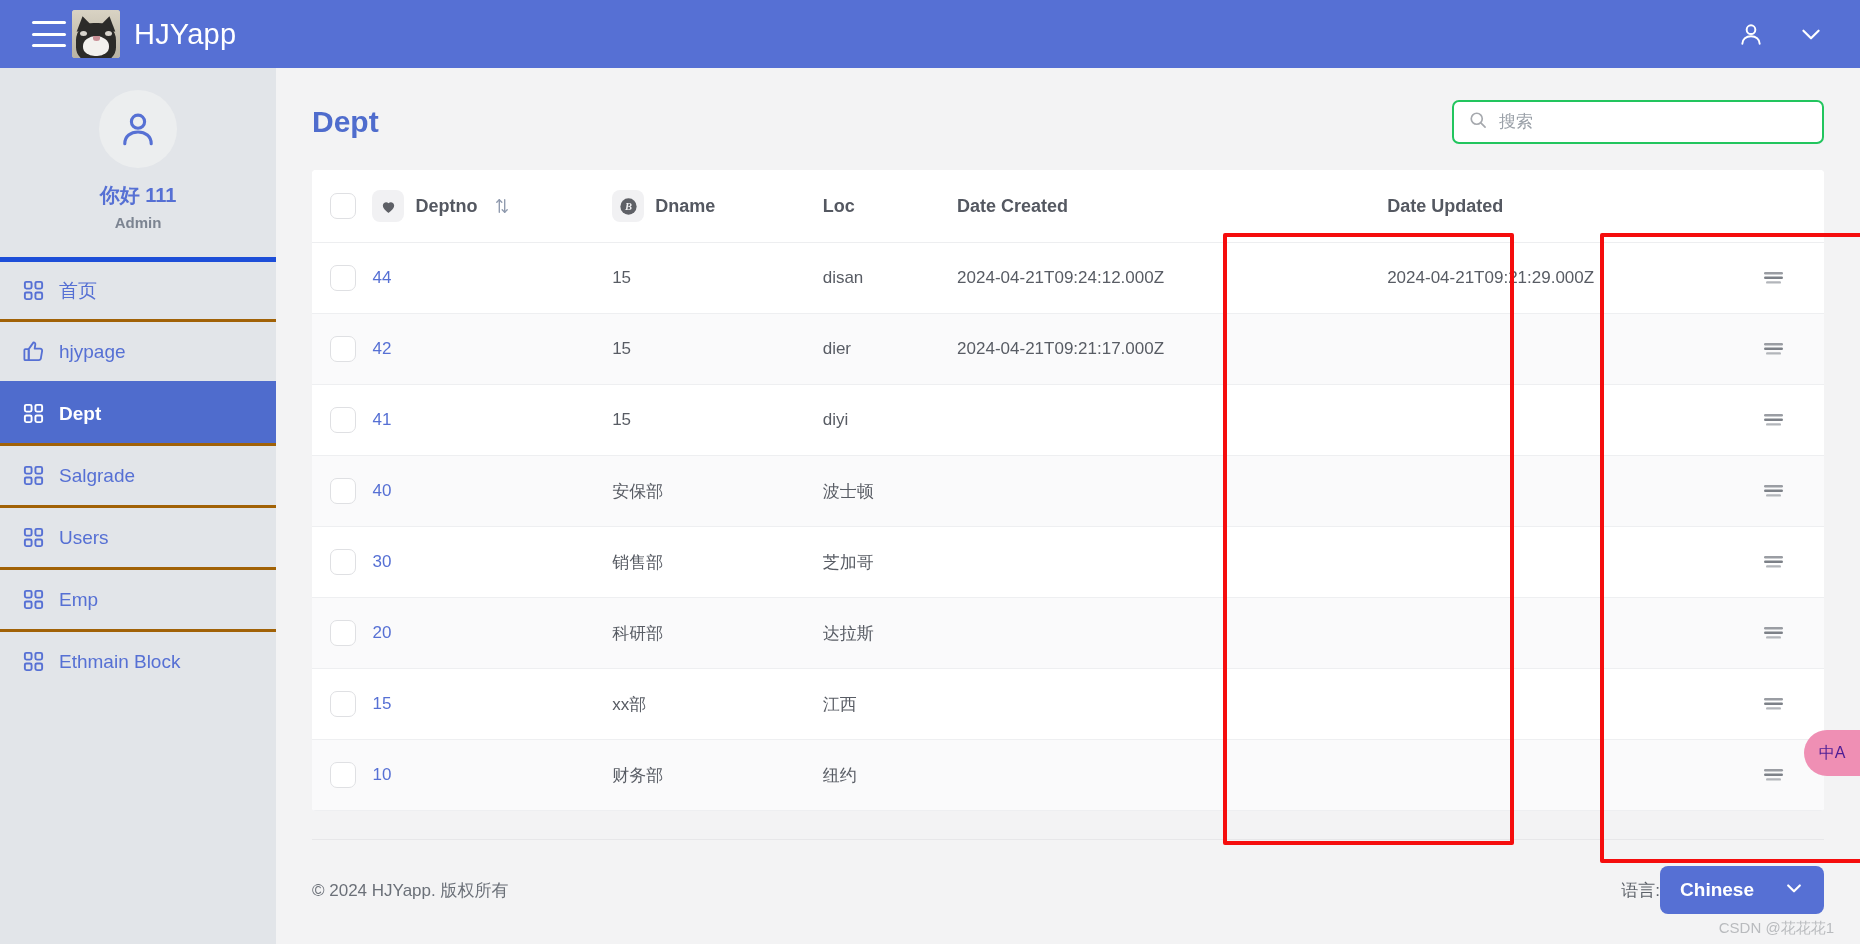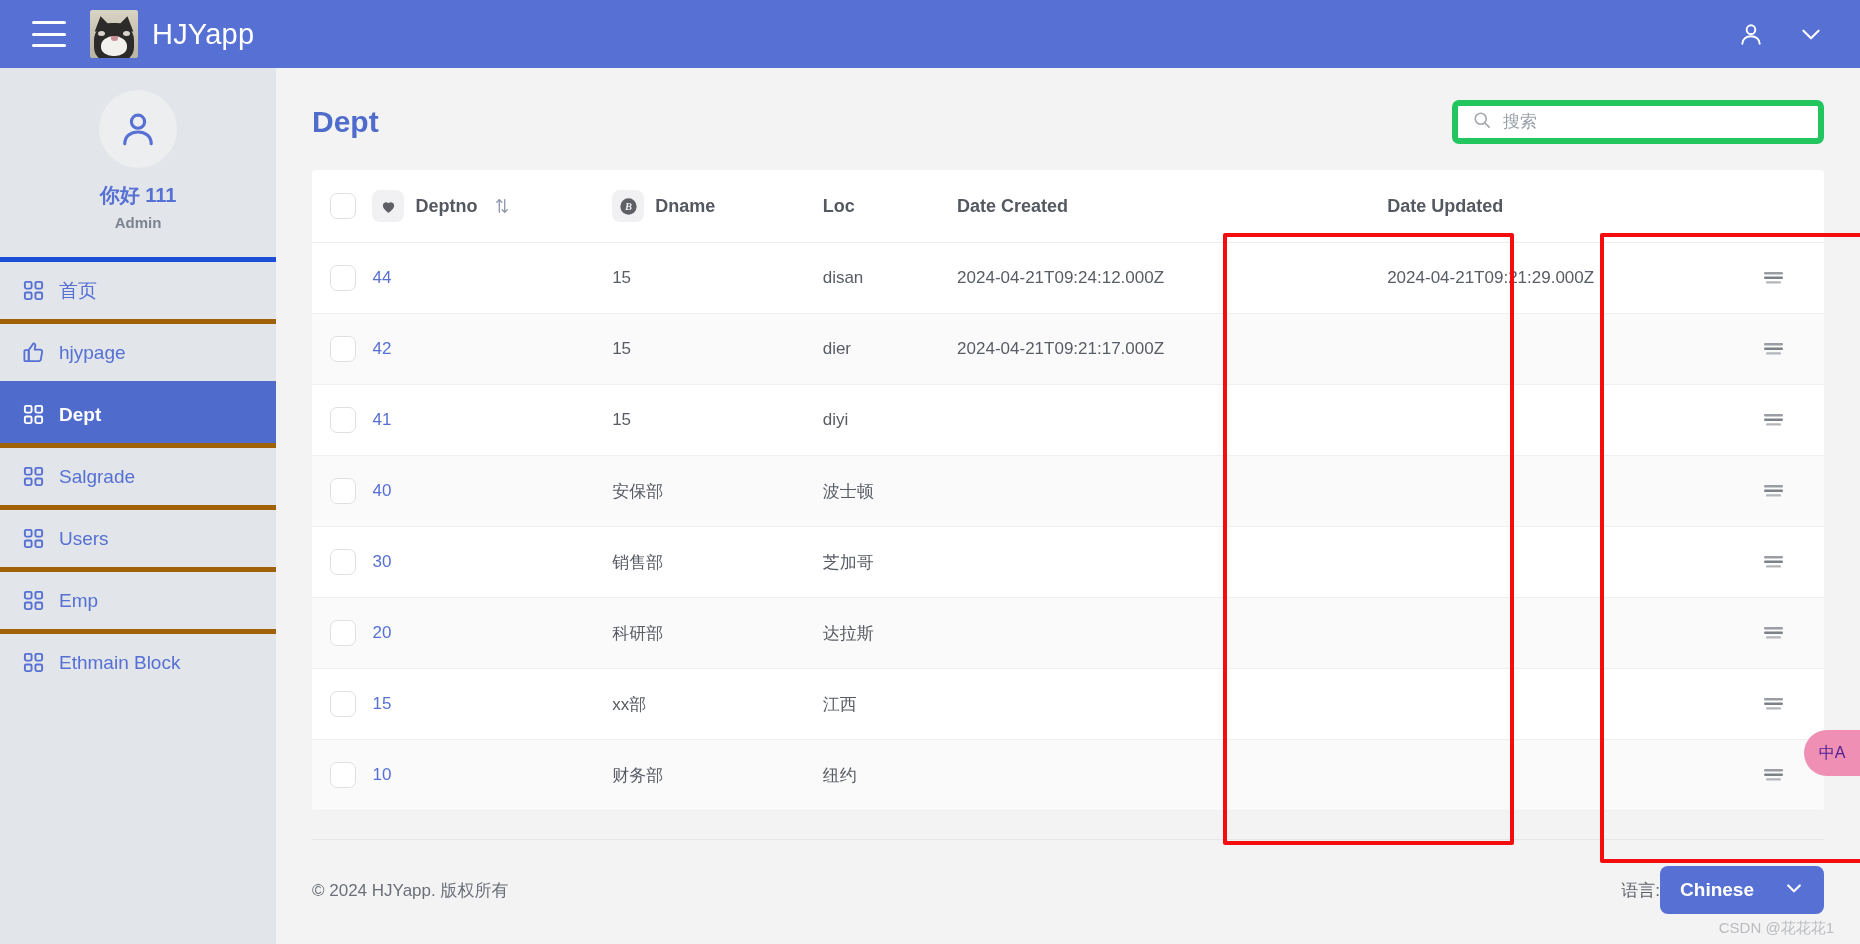--- a/index.html
+++ b/index.html
@@ -7,21 +7,21 @@
     width: 1860px; height: 944px;
     font-family: "Liberation Sans", "DejaVu Sans", sans-serif;
     background: #f2f2f3;
     overflow: hidden;
   }
   .app { position: relative; width: 1860px; height: 944px; display: flex; flex-direction: column; }
 
   
   .topbar {
     height: 68px; background: #5670d4; flex: 0 0 68px;
-    display: flex; align-items: center; padding: 0 24px; gap: 24px;
+    display: flex; align-items: center; padding: 0 24px; gap: 6px;
     position: relative; z-index: 20;
   }
   .hamburger { width: 34px; height: 26px; display: flex; flex-direction: column; justify-content: space-between; cursor: pointer; margin-left: 8px; }
   .hamburger span { display: block; height: 3px; background: #fff; border-radius: 2px; }
   .brand { display: flex; align-items: center; gap: 14px; }
   .brand-logo {
     width: 48px; height: 48px; border-radius: 3px; overflow: hidden;
     background: #cfcabc; position: relative; flex: 0 0 48px;
   }
   .brand-logo .wall { position:absolute; inset:0; background:linear-gradient(#d9d3c4 0%, #cbc5b5 42%, #b9b3a4 100%); }
@@ -67,35 +67,35 @@
     width: 78px; height: 78px; border-radius: 50%; background: #eceeef;
     display: flex; align-items: center; justify-content: center;
   }
   .profile-name { margin-top: 14px; font-size: 20px; font-weight: 700; color: #5670d4; }
   .profile-role { margin-top: 5px; font-size: 15px; font-weight: 700; color: #7c8491; }
 
   .nav { display: flex; flex-direction: column; }
   .nav-item {
     height: 62px; display: flex; align-items: center; gap: 14px;
     padding: 0 22px; color: #5670d4; font-size: 19px; cursor: pointer;
-    border-top: 5px solid #a16207;
+    border-top: 3px solid #a16207;
   }
   .nav-item:first-child { border-top: 5px solid #1d4ed8; }
   .nav-item.active { background: #4f6ccd; color: #fff; font-weight: 700; border-top-color: #4f6ccd; }
   .nav-ico { width: 23px; height: 23px; flex: 0 0 23px; display:flex; align-items:center; justify-content:center; }
 
   
   .main { flex: 1; min-width: 0; display: flex; flex-direction: column; background: #f3f3f4; position: relative; }
   .main-scroll { flex: 1; padding: 0 36px; min-height: 0; position: relative; }
 
   .page-head { display: flex; align-items: center; padding: 32px 0 26px; }
   .page-title { font-size: 30px; font-weight: 700; color: #4f6ccd; }
   .search-wrap { margin-left: auto; }
   .search-box {
-    width: 372px; height: 44px; background: #fff; border: 6px solid #22c55e;
+    width: 372px; height: 44px; background: #fff; border: 2px solid #22c55e;
     border-radius: 7px; display: flex; align-items: center; padding: 0 14px; gap: 11px;
   }
   .search-box input {
     border: none; outline: none; font-size: 17px; color: #3b3f46; width: 100%;
     font-family: inherit; background: transparent;
   }
   .search-box input::placeholder { color: #9aa0a8; }
 
   
   .table-card { background: #fff; border-radius: 4px; overflow: hidden; }

